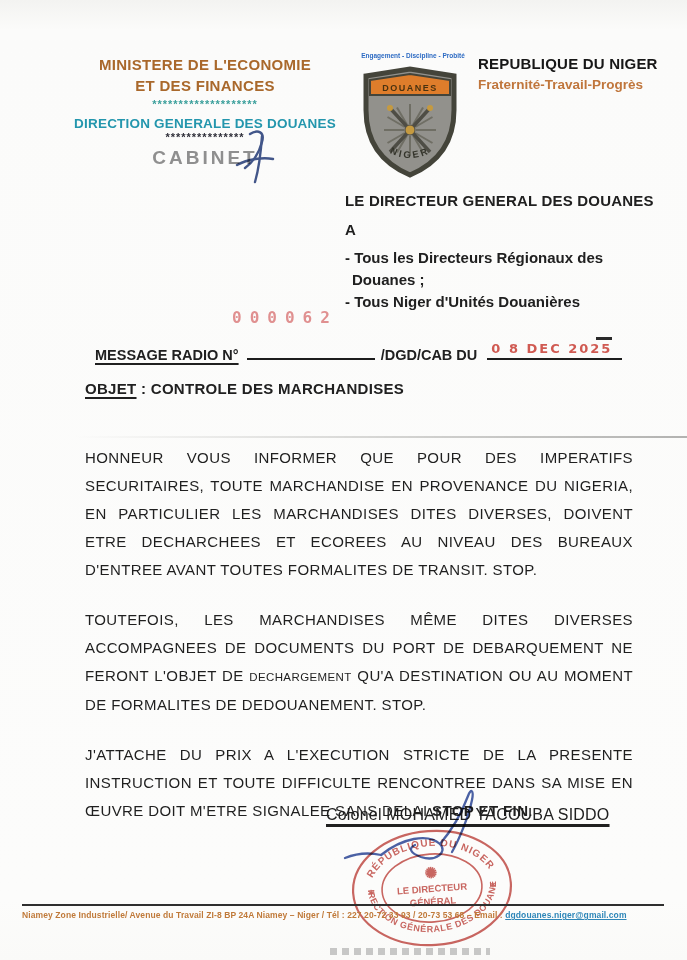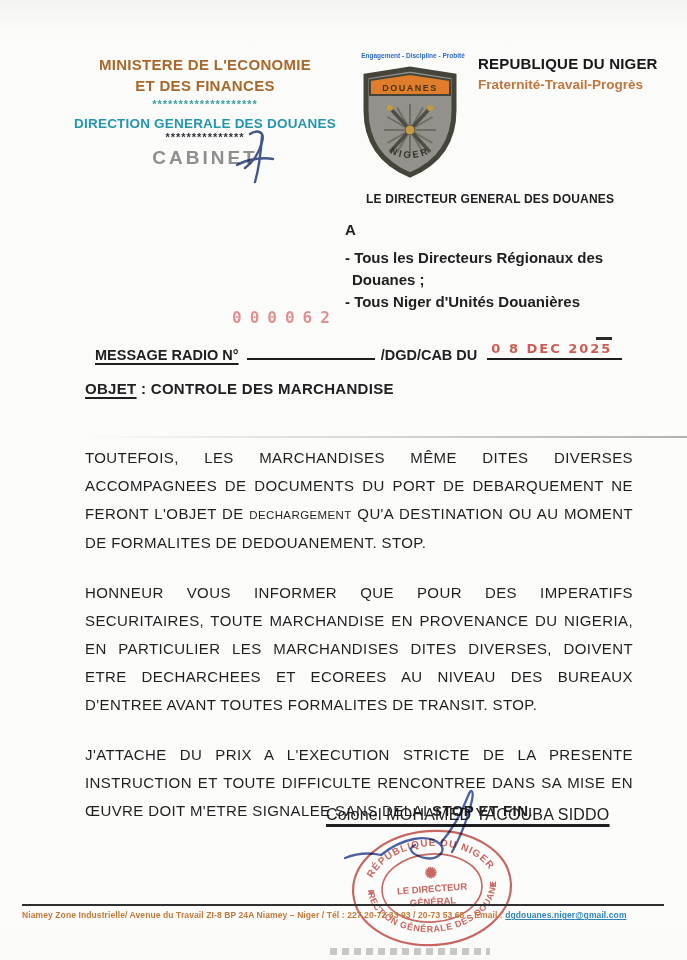--- a/index.html
+++ b/index.html
@@ -16,21 +16,21 @@
   .direction{font-size:13.5px;font-weight:bold;color:#2396ad;letter-spacing:.2px;margin-top:6px;white-space:nowrap;}
   .sep2{font-size:11px;font-weight:bold;color:#2e2e38;letter-spacing:1px;line-height:12px;}
   .cabinet{font-size:19px;font-weight:bold;color:#8f8f8f;letter-spacing:3px;margin-top:4px;}
   
   .motto-blue{left:348px;top:52px;width:130px;text-align:center;font-size:6.5px;font-weight:bold;color:#2d6bc3;letter-spacing:0;}
   
   .hdr-right{left:478px;top:55px;width:205px;}
   .republic{font-size:15px;font-weight:bold;color:#171717;letter-spacing:.2px;}
   .motto-right{font-size:13.5px;font-weight:bold;color:#c0763c;margin-top:5px;}
   
-  .sender{left:345px;top:192px;font-size:12px;font-weight:bold;letter-spacing:.2px;margin-left:21px;}
+  .sender{left:345px;top:192px;font-size:15px;font-weight:bold;letter-spacing:.2px;}
   .to-a{left:345px;top:221px;font-size:15px;font-weight:bold;}
   .rcpt1a{left:345px;top:249px;font-size:15px;font-weight:bold;}
   .rcpt1b{left:352px;top:271px;font-size:15px;font-weight:bold;}
   .rcpt2{left:345px;top:293px;font-size:15px;font-weight:bold;}
   
   .num-stamp{left:232px;top:308px;font-family:"DejaVu Sans Mono",monospace;font-size:16px;font-weight:bold;
     color:#e09090;letter-spacing:8px;}
   .ref-line{left:95px;top:331px;width:540px;font-size:14.5px;font-weight:bold;white-space:nowrap;}
   .ref-label{text-decoration:underline;text-underline-offset:3px;text-decoration-thickness:2px;}
   .blank{display:inline-block;border-bottom:2px solid #1d1d1d;height:13px;vertical-align:baseline;position:relative;}
@@ -143,29 +143,29 @@
     <span class="ref-label">MESSAGE RADIO N°</span>
     <span class="blank blank1"></span>
     <span>/DGD/CAB DU</span>
     <span class="blank blank2">
       <span class="date-stamp">0 8 DEC 2025</span>
     </span>
   </div>
   <div class="abs dash-mark"></div>
 
   <div class="abs objet">
-    <span class="u">OBJET</span><span> : </span><span>CONTROLE DES MARCHANDISE</span>
+    <span class="u">OBJET</span><span> : </span><span>CONTROLE DES MARCHANDISES</span>
   </div>
 
   <div class="abs seam"></div>
   <div class="abs edge-right"></div>
 
   <div class="abs body-text">
+    <p>HONNEUR VOUS INFORMER QUE POUR DES IMPERATIFS SECURITAIRES, TOUTE MARCHANDISE EN PROVENANCE DU NIGERIA, EN PARTICULIER LES MARCHANDISES DITES DIVERSES, DOIVENT ETRE DECHARCHEES ET ECOREES AU NIVEAU DES BUREAUX D'ENTREE AVANT TOUTES FORMALITES DE TRANSIT. STOP.</p>
     <p><span>TOUTEFOIS, LES MARCHANDISES MÊME DITES DIVERSES ACCOMPAGNEES DE DOCUMENTS DU PORT DE DEBARQUEMENT NE FERONT L'OBJET DE </span><span class="small-caps">DECHARGEMENT</span><span> QU'A DESTINATION OU AU MOMENT DE FORMALITES DE DEDOUANEMENT. STOP.</span></p>
-    <p>HONNEUR VOUS INFORMER QUE POUR DES IMPERATIFS SECURITAIRES, TOUTE MARCHANDISE EN PROVENANCE DU NIGERIA, EN PARTICULIER LES MARCHANDISES DITES DIVERSES, DOIVENT ETRE DECHARCHEES ET ECOREES AU NIVEAU DES BUREAUX D'ENTREE AVANT TOUTES FORMALITES DE TRANSIT. STOP.</p>
     <p><span>J'ATTACHE DU PRIX A L'EXECUTION STRICTE DE LA PRESENTE INSTRUCTION ET TOUTE DIFFICULTE RENCONTREE DANS SA MISE EN ŒUVRE DOIT M'ETRE SIGNALEE SANS DELAI.</span><span class="bold">STOP ET FIN</span><span>.</span></p>
   </div>
 
   <div class="abs sig-name">Colonel MOHAMED YACOUBA SIDDO</div>
 
   <svg class="abs stamp-svg" width="170" height="124" viewBox="-85 -62 170 124">
     <g fill="none" stroke="#c4524c">
       <ellipse cx="0" cy="0" rx="79" ry="57" stroke-width="2.2"></ellipse>
       <ellipse cx="0" cy="0" rx="50" ry="34" stroke-width="1.6"></ellipse>
     </g>

